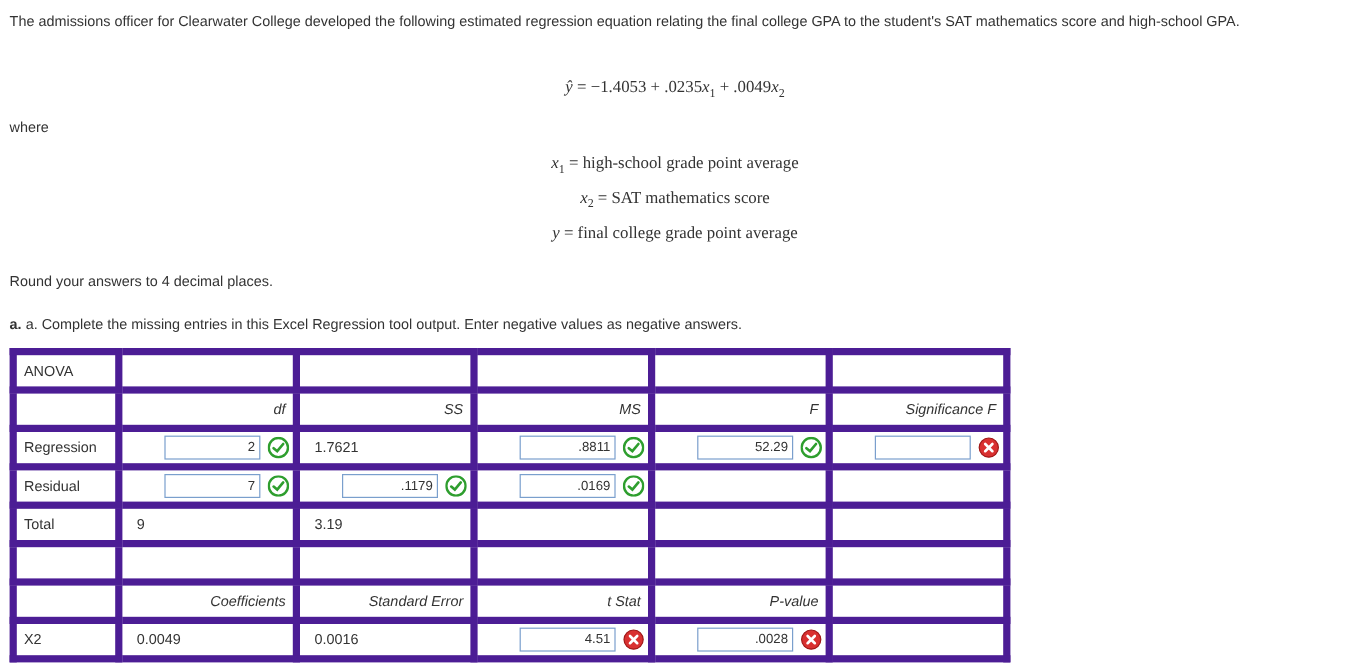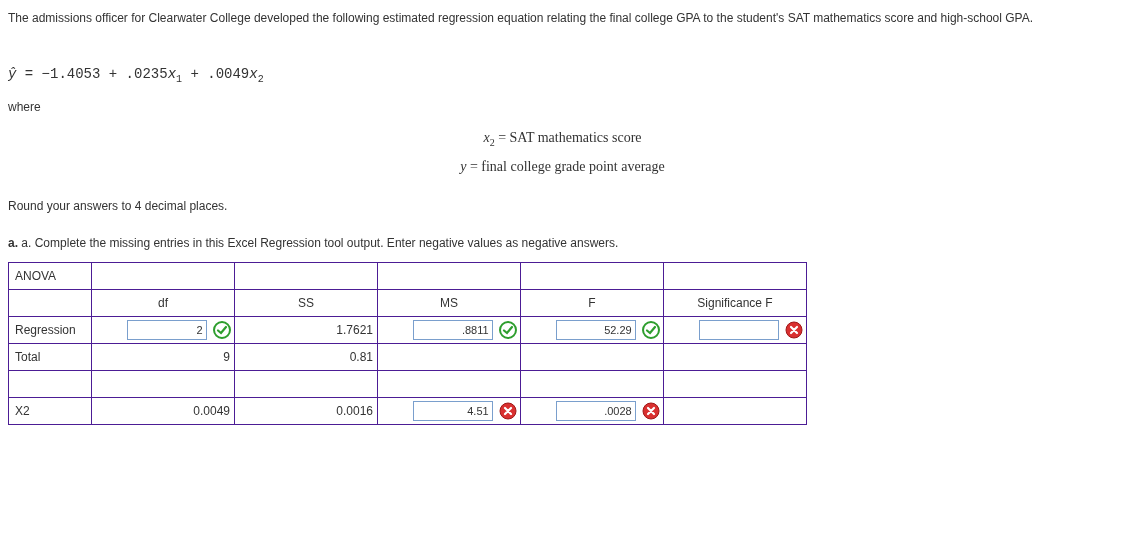--- a/index.html
+++ b/index.html
@@ -9,23 +9,23 @@
       margin: 0;
       padding: 8px;
       width: 1125px;
       box-sizing: border-box;
     }
     .problem-text {
       line-height: 1.7;
       margin-bottom: 38px;
     }
     .equation-block {
-      text-align: left;
+      text-align: center;
       margin: 15px 0;
-      font-family: Liberation Mono, monospace;
+      font-family: Liberation Serif, serif;
       font-size: 14px;
     }
     .where-label {
       margin: 10px 0;
     }
     .defs {
       text-align: center;
       margin: 10px 0;
       line-height: 2.0;
       font-family: "Times New Roman", serif;
@@ -33,29 +33,29 @@
     }
     .instructions {
       margin: 15px 0 5px 0;
       line-height: 1.8;
     }
     table {
       border-collapse: collapse;
       margin-top: 8px;
     }
     td, th {
-      border: 1px solid #4c1d95;
+      border: 6px solid #4c1d95;
       padding: 2px 6px;
       height: 22px;
       vertical-align: middle;
     }
     .col-label { width: 70px; text-align: left; }
     .col-data { width: 130px; text-align: center; font-style: italic; }
-    .col-header { text-align: center; }
-    .val-cell { text-align: right; padding-right: 4px; padding-left: 12px; }
+    .col-header { font-style: italic; text-align: right; }
+    .val-cell { padding-right: 4px; padding-left: 12px; }
     .input-box {
       display: inline-block;
       width: 72px;
       height: 18px;
       border: 1px solid #7a9fcd;
       background: #fff;
       text-align: right;
       padding: 0 3px;
       font-family: Verdana, sans-serif;
       font-size: 11px;
@@ -96,20 +96,21 @@
 
 <div class="problem-text">The admissions officer for Clearwater College developed the following estimated regression equation relating the final college GPA to the student's SAT mathematics score and high-school GPA.</div>
 
 <div class="equation-block">
   <span style="font-style:italic;">ŷ</span> = −1.4053 + .0235<span style="font-style:italic;">x</span><span class="sub">1</span> + .0049<span style="font-style:italic;">x</span><span class="sub">2</span>
 </div>
 
 <div class="where-label">where</div>
 
 <div class="defs">
+  <div><span style="font-style:italic;">x</span><span class="sub">1</span> = high-school grade point average</div>
   <div><span style="font-style:italic;">x</span><span class="sub">2</span> = SAT mathematics score</div>
   <div><span style="font-style:italic;">y</span> = final college grade point average</div>
 </div>
 
 <div class="instructions">Round your answers to 4 decimal places.</div>
 <div class="instructions">
   <b>a.</b> <span>a. Complete the missing entries in this Excel Regression tool output. Enter negative values as negative answers.</span>
 </div>
 
 <table>
@@ -152,35 +153,66 @@
             </svg></span>
     </td>
     <td class="cell-with-input">
       <span class="input-box empty"></span>
       <span class="icon"><svg width="18" height="18">
               <use href="#x-icon-g"></use>
             </svg></span>
     </td>
   </tr>
   <tr>
+    <td class="col-label">Residual</td>
+    <td class="cell-with-input">
+      <span class="input-box">7</span>
+      <span class="icon"><svg width="18" height="18">
+              <use href="#check-icon-g"></use>
+            </svg></span>
+    </td>
+    <td class="cell-with-input">
+      <span class="input-box">.1179</span>
+      <span class="icon"><svg width="18" height="18">
+              <use href="#check-icon-g"></use>
+            </svg></span>
+    </td>
+    <td class="cell-with-input">
+      <span class="input-box">.0169</span>
+      <span class="icon"><svg width="18" height="18">
+              <use href="#check-icon-g"></use>
+            </svg></span>
+    </td>
+    <td></td>
+        <td></td>
+  </tr>
+  <tr>
     <td class="col-label">Total</td>
     <td class="val-cell">9</td>
-    <td class="val-cell">0.81</td>
+    <td class="val-cell">3.19</td>
     <td></td>
         <td></td>
         <td></td>
   </tr>
   <tr>
         <td class="col-label"></td>
         <td></td>
         <td></td>
         <td></td>
         <td></td>
         <td></td>
       </tr>
+  <tr>
+    <td class="col-label"></td>
+    <td class="col-header">Coefficients</td>
+    <td class="col-header">Standard Error</td>
+    <td class="col-header">t Stat</td>
+    <td class="col-header">P-value</td>
+    <td></td>
+  </tr>
   <tr>
     <td class="col-label">X2</td>
     <td class="val-cell">0.0049</td>
     <td class="val-cell">0.0016</td>
     <td class="cell-with-input">
       <span class="input-box">4.51</span>
       <span class="icon"><svg width="18" height="18">
               <use href="#x-icon-g"></use>
             </svg></span>
     </td>

